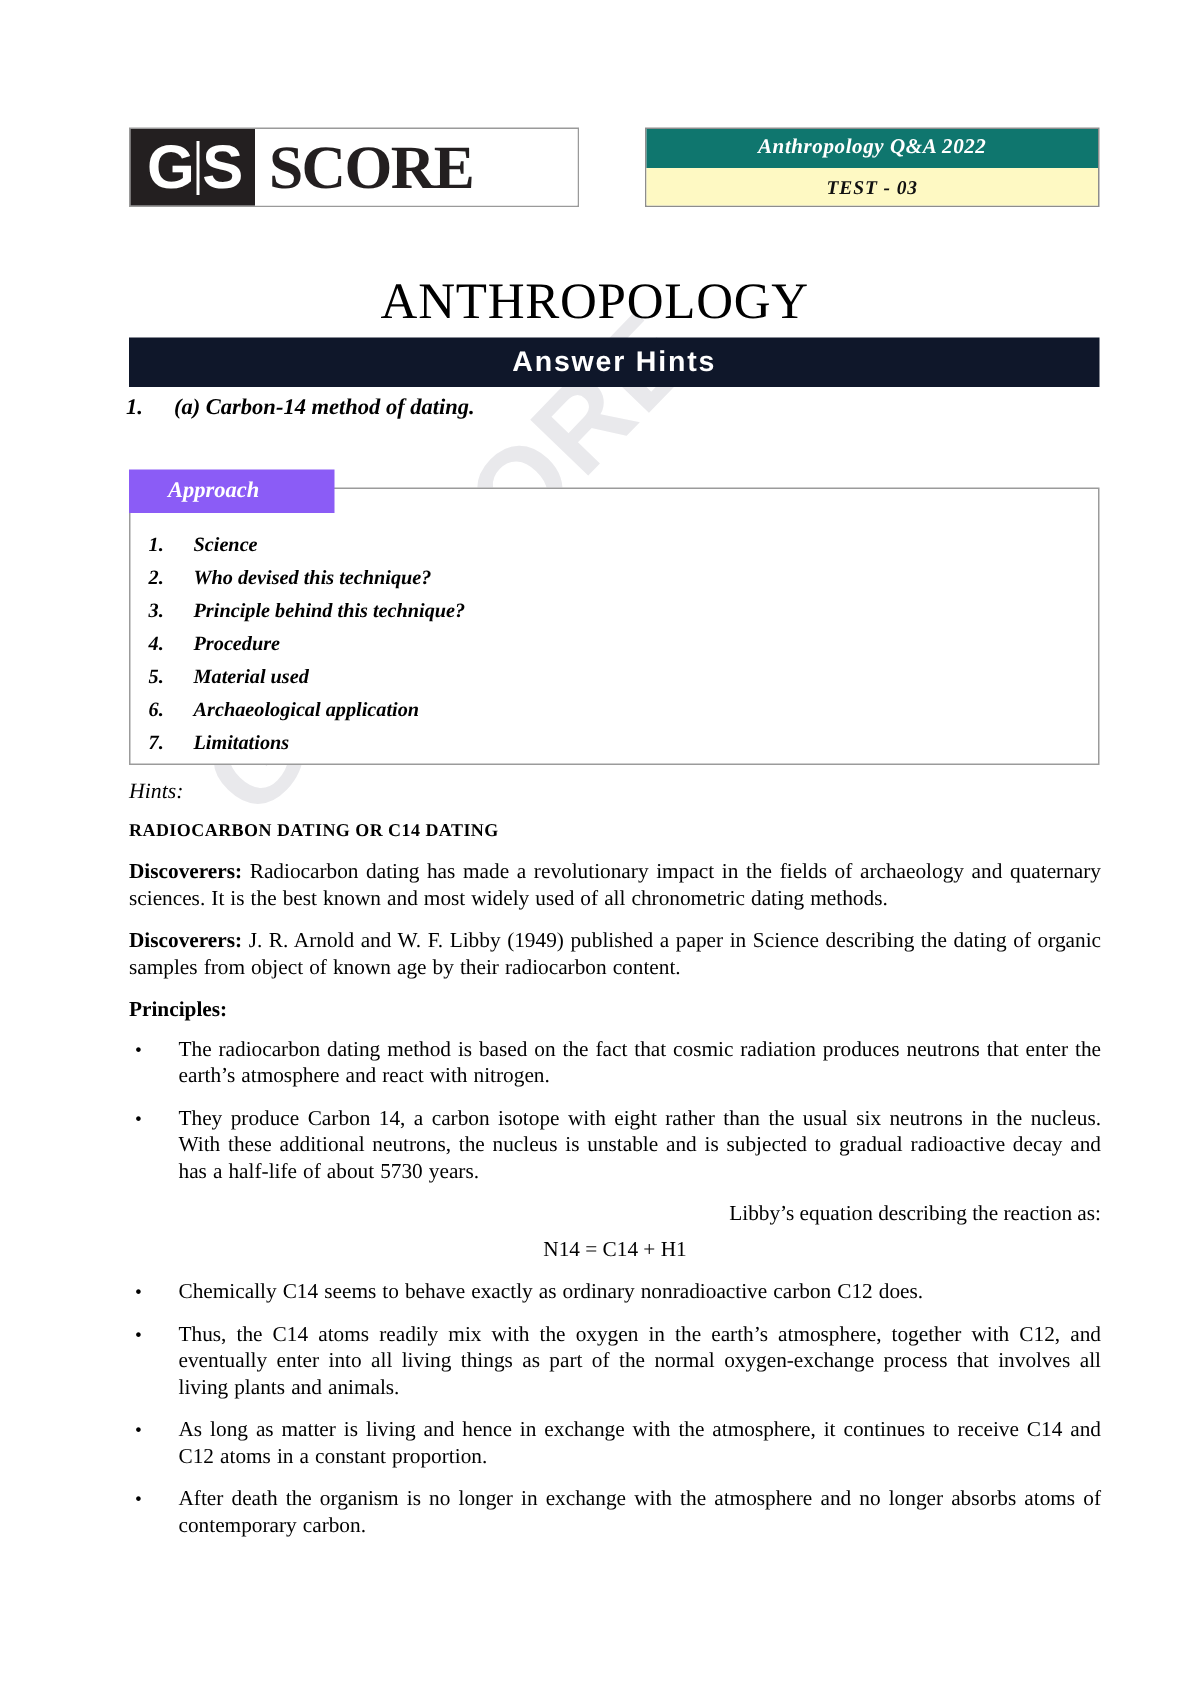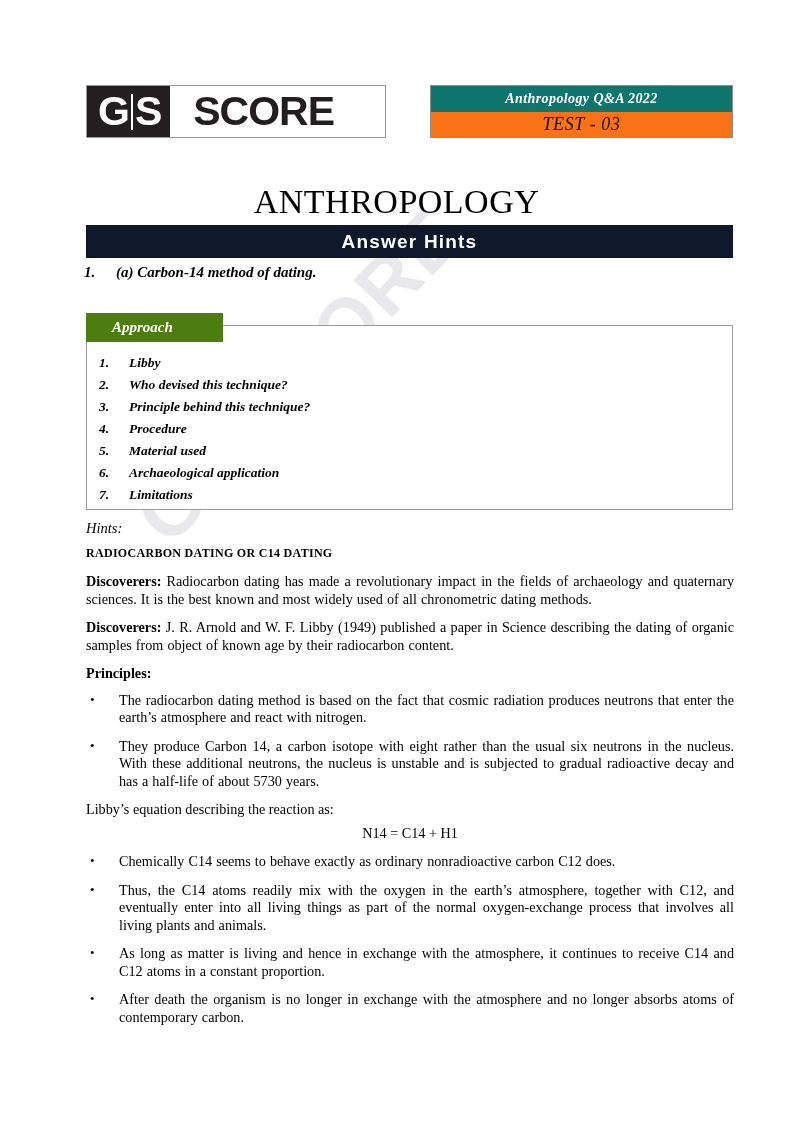--- a/index.html
+++ b/index.html
@@ -92,22 +92,22 @@
     margin: 0 2px;
     vertical-align: middle;
   }
   .logo-score {
     flex: 1;
     background: #ffffff;
     color: #231f20;
     display: flex;
     align-items: center;
     justify-content: flex-start;
-    padding-left: 23px;
-    font-family: Liberation Sans, sans-serif;
+    padding-left: 9px;
+    font-family: Liberation Serif, serif;
     font-weight: bold;
     font-size: 41px;
     line-height: 1;
     letter-spacing: -1px;
   }
 
   .test-box {
     position: absolute;
     left: 430px;
     top: 85px;
@@ -124,28 +124,28 @@
     display: flex;
     align-items: center;
     justify-content: center;
     font-style: italic;
     font-weight: bold;
     font-size: 14px;
     letter-spacing: 0.4px;
   }
   .test-sub {
     height: 25px;
-    background: #f97316;
+    background: #fef9c3;
     color: #111111;
     display: flex;
     align-items: center;
     justify-content: center;
     font-style: italic;
-    font-weight: normal;
-    font-size: 18px;
+    font-weight: bold;
+    font-size: 13px;
     letter-spacing: 0.6px;
   }
 
   
   .doc-title {
     position: absolute;
     left: 0;
     top: 183px;
     width: 793px;
     text-align: center;
@@ -200,21 +200,21 @@
     border: 1px solid #9b9b9b;
     background: #ffffff;
     z-index: 2;
   }
   .approach-tab {
     position: absolute;
     left: -1px;
     top: -13px;
     width: 137px;
     height: 29px;
-    background: #4d7c0f;
+    background: #8b5cf6;
     color: #ffffff;
     display: flex;
     align-items: center;
     padding-left: 26px;
     box-sizing: border-box;
     font-style: italic;
     font-weight: bold;
     font-size: 15px;
     z-index: 3;
   }
@@ -286,20 +286,21 @@
     word-spacing: 0.5px;
   }
   .bullets li .dot {
     position: absolute;
     left: 4px;
     top: -1px;
     font-size: 13px;
   }
   .equation-intro {
     margin: 0 0 6px 0;
+    text-align: right;
   }
   .equation {
     text-align: center;
     margin: 0 0 11px 0;
     font-size: 14.2px;
   }
 </style>
 </head>
 <body>
 
@@ -333,21 +334,21 @@
 
   <div class="question">
     <span class="qnum">1.</span><span>(a) Carbon-14 method of dating.</span>
   </div>
 
   <div class="approach-box">
     <div class="approach-tab">Approach</div>
     <ul class="approach-list">
         <li>
           <span class="num">1.</span>
-          <span>Libby</span>
+          <span>Science</span>
         </li>
         <li>
           <span class="num">2.</span>
           <span>Who devised this technique?</span>
         </li>
         <li>
           <span class="num">3.</span>
           <span>Principle behind this technique?</span>
         </li>
         <li>

